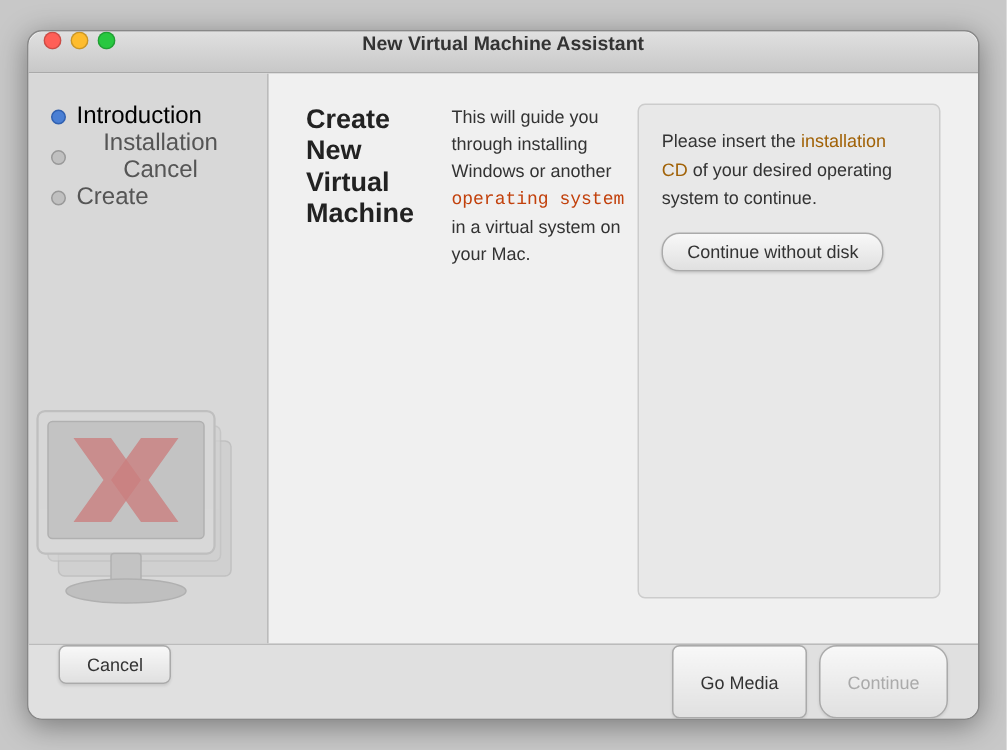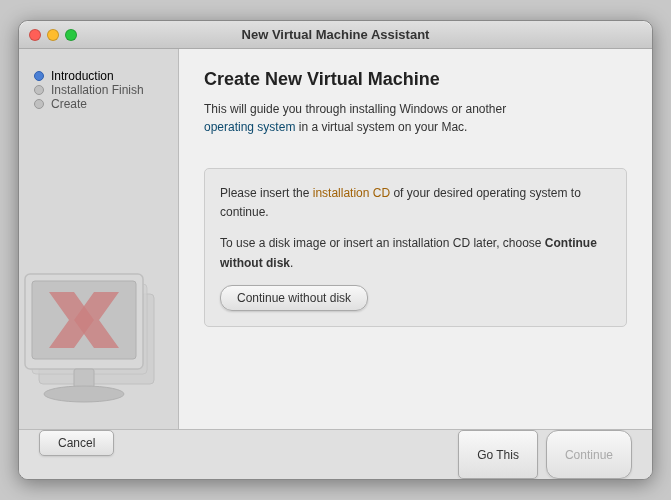--- a/index.html
+++ b/index.html
@@ -24,21 +24,21 @@
       flex-direction: column;
       overflow: hidden;
       border: 1px solid #888;
     }
 
     .title-bar {
       height: 28px;
       background: linear-gradient(to bottom, #e0e0e0 0%, #c8c8c8 100%);
       border-bottom: 1px solid #aaa;
       display: flex;
-      align-items: center;
+      align-items: flex-start;
       padding: 0 10px;
       position: relative;
       border-radius: 10px 10px 0 0;
     }
 
     .traffic-lights {
       display: flex;
       gap: 6px;
     }
 
@@ -83,23 +83,24 @@
     
     .sidebar-steps {
       z-index: 2;
       position: relative;
     }
 
     .step-item {
       display: flex;
       align-items: center;
       gap: 7px;
-      font-size: 12px;
+      font-size: 16px;
       color: #555;
       cursor: default;
+      text-align: center;
     }
 
     .step-item.active {
       color: #000;
       font-weight: normal;
     }
 
     .step-dot {
       width: 10px;
       height: 10px;
@@ -117,40 +118,41 @@
     .step-dot.inactive {
       background: #c0c0c0;
       border-color: #999;
     }
 
     .main-panel {
       flex: 1;
       padding: 20px 25px;
       background: #f0f0f0;
       display: flex;
-      flex-direction: column;
+      flex-direction: row;
     }
 
     .main-title {
       font-size: 18px;
       font-weight: bold;
       color: #222;
       margin-bottom: 10px;
     }
 
     .main-description {
       font-size: 12px;
       color: #333;
       line-height: 1.5;
       margin-bottom: 32px;
     }
 
     .main-description em {
-      color: #0c4a6e;
+      color: #c2410c;
       font-style: normal;
+      font-family: Liberation Mono, monospace;
     }
 
     .info-box {
       background: #e8e8e8;
       border: 1px solid #ccc;
       border-radius: 5px;
       padding: 15px;
       margin-bottom: 10px;
     }
 
@@ -241,21 +243,21 @@
   <div class="content-area">
 
     <div class="sidebar">
       <div class="sidebar-steps">
         <div class="step-item active">
           <div class="step-dot active"></div>
           <span>Introduction</span>
         </div>
         <div class="step-item">
           <div class="step-dot inactive"></div>
-          <span>Installation Finish</span>
+          <span>Installation Cancel</span>
         </div>
         <div class="step-item">
           <div class="step-dot inactive"></div>
           <span>Create</span>
         </div>
       </div>
 
       <div class="logo-container">
         <svg width="150" height="190" viewBox="0 0 150 190" xmlns="http://www.w3.org/2000/svg">
 
@@ -286,30 +288,27 @@
 
       <div class="main-description">
         <span>This will guide you through installing Windows or another</span><br>
         <em>operating system</em><span> in a virtual system on your Mac.</span>
       </div>
 
       <div class="info-box">
         <p class="info-text">
           Please insert the <em>installation CD</em> of your desired operating system to continue.
         </p>
-        <p class="info-text">
-          To use a disk image or insert an installation CD later, choose <strong>Continue without disk</strong>.
-        </p>
         <button class="continue-btn">Continue without disk</button>
       </div>
     </div>
   </div>
 
   <div class="footer">
     <div class="footer-left">
       <button class="btn">Cancel</button>
     </div>
     <div class="footer-right">
-      <button class="btn">Go This</button>
+      <button class="btn">Go Media</button>
       <button class="btn disabled">Continue</button>
     </div>
   </div>
 </div>
 
 </body></html>

